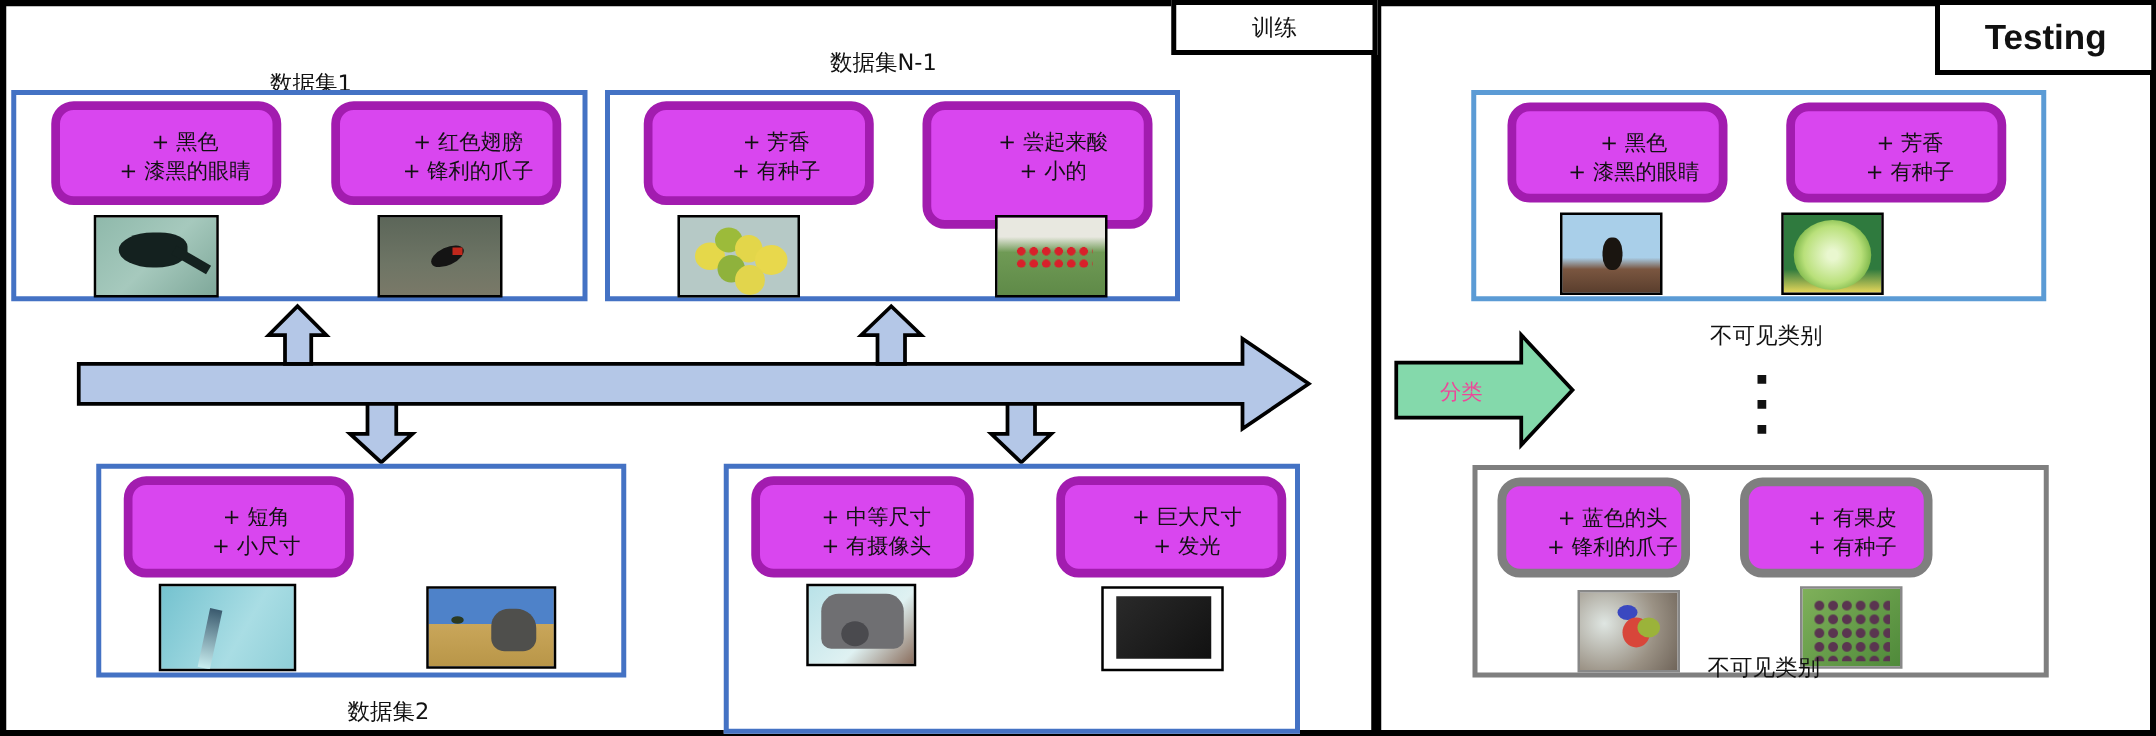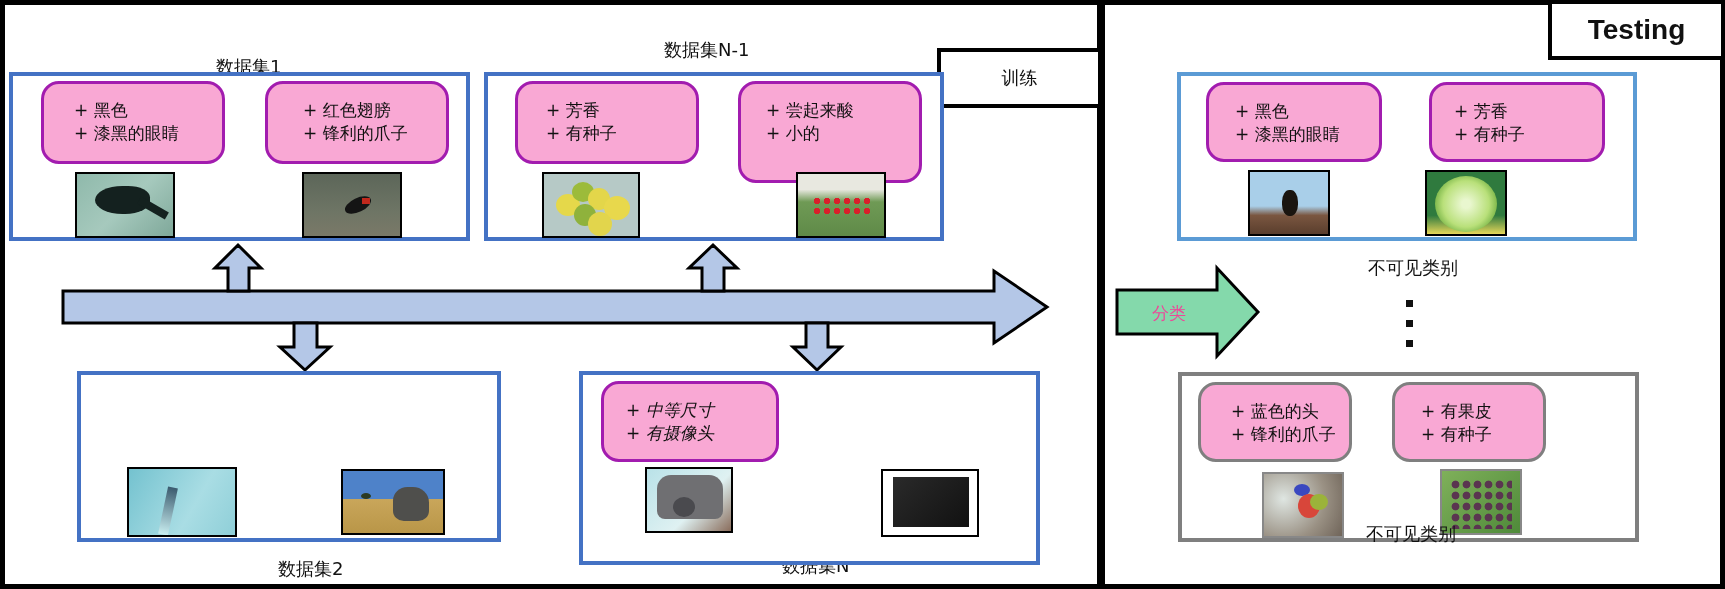--- a/index.html
+++ b/index.html
@@ -3,28 +3,28 @@
 <meta charset="utf-8">
 <style>
   html, body { margin:0; padding:0; background:#ffffff; }
   body { width:1725px; height:589px; position:relative; overflow:hidden;
          font-family:"DejaVu Sans", "Liberation Sans", sans-serif; color:#111; }
   .panel { position:absolute; border:5px solid #000; box-sizing:border-box; background:#fff; }
   #train-panel { left:0; top:0; width:1102px; height:589px; }
   #test-panel { left:1100px; top:0; width:1725px; height:589px; width:625px; }
   .corner-label { position:absolute; border:4px solid #000; box-sizing:border-box; background:#fff;
                   display:flex; align-items:center; justify-content:center; }
-  #train-label { left:937px; top:0; width:165px; height:60px; font-size:18px;margin-top:48px; }
+  #train-label { left:937px; top:0; width:165px; height:44px; font-size:18px; }
   #test-label { left:1548px; top:0; width:177px; height:60px; font-size:28px; font-weight:bold; font-family:"Liberation Sans", sans-serif; }
   .caption { position:absolute; font-size:18px; text-align:center; white-space:nowrap; }
   .group { position:absolute; box-sizing:border-box; border:4px solid #4472c4; background:#fff; }
   .group.seen { border-color:#5b9bd5; }
   .group.unseen { border-color:#7f7f7f; }
-  .attr { position:absolute; box-sizing:border-box; border:3px solid #a21caf; border-radius:18px;
-          background:#f9a8d4; font-size:17px; line-height:23px; padding-top:15px; }
+  .attr { position:absolute; box-sizing:border-box; border:7px solid #a21caf; border-radius:18px;
+          background:#d946ef; font-size:17px; line-height:23px; padding-top:15px;text-align:center; }
   .group.unseen .attr { border-color:#7f7f7f; }
   .attr .line { white-space:nowrap; display:block; }
   .thumb { position:absolute; box-sizing:border-box; border:2px solid #000; overflow:hidden; }
   .group.unseen .thumb { border-color:#888; }
   svg.arrows { position:absolute; left:0; top:0; }
   .dots { position:absolute; }
   .dot { position:absolute; width:7px; height:7px; background:#111; }
 </style>
 </head>
 <body>
@@ -91,37 +91,45 @@
   <div class="attr" style="left:250px; top:5px; width:184px; height:102px; padding-left:25px;">
     <span class="line">+ 尝起来酸</span>
     <span class="line">+ 小的</span>
   </div>
   <div class="thumb" style="left:308px; top:96px; width:90px; height:66px; background:linear-gradient(180deg,#e8e8e0 0%,#e8e8e0 25%,#6f9a55 45%,#5f8a48 100%);">
     <div style="position:absolute; left:14px; top:22px; width:62px; height:18px; background:radial-gradient(circle,#d8202a 45%,transparent 50%) 0 0/10px 10px;"></div>
   </div>
 </div>
 
 <div class="group" style="left:77px; top:371px; width:424px; height:171px;">
+  <div class="attr" style="left:18px; top:6px; width:184px; height:81px; padding-left:28px;">
+    <span class="line">+ 短角</span>
+    <span class="line">+ 小尺寸</span>
+  </div>
   <div class="thumb" style="left:46px; top:92px; width:110px; height:70px; background:linear-gradient(120deg,#74c2cf,#a9dde4 60%,#8fcfd8);">
     <div style="position:absolute; left:34px; top:18px; width:10px; height:48px; background:linear-gradient(180deg,#3a5a6e,#c9eef0); transform:rotate(12deg);"></div>
   </div>
   <div class="thumb" style="left:260px; top:94px; width:104px; height:66px; background:linear-gradient(180deg,#4e82c9 0%,#4e82c9 45%,#c9a65a 46%,#b99648 100%);">
     <div style="position:absolute; left:50px; top:16px; width:36px; height:34px; background:#4f4f4c; border-radius:40% 45% 30% 30%;"></div>
     <div style="position:absolute; left:18px; top:22px; width:10px; height:6px; background:#2b3a22; border-radius:50%;"></div>
   </div>
 </div>
 
-<div class="group" style="left:579px; top:371px; width:461px; height:194px;font-style:italic;">
+<div class="group" style="left:579px; top:371px; width:461px; height:216px;">
   <div class="attr" style="left:18px; top:6px; width:178px; height:81px; padding-left:22px;">
     <span class="line">+ 中等尺寸</span>
     <span class="line">+ 有摄像头</span>
   </div>
   <div class="thumb" style="left:62px; top:92px; width:88px; height:66px; background:linear-gradient(135deg,#b9e2e8,#dff1f2 60%,#8a6d5c);">
     <div style="position:absolute; left:10px; top:6px; width:66px; height:44px; background:#6f6f72; border-radius:14px 14px 8px 8px;"></div>
     <div style="position:absolute; left:26px; top:28px; width:22px; height:20px; background:#4a4a4e; border-radius:50%;"></div>
+  </div>
+  <div class="attr" style="left:262px; top:6px; width:184px; height:81px; padding-left:25px;">
+    <span class="line">+ 巨大尺寸</span>
+    <span class="line">+ 发光</span>
   </div>
   <div class="thumb" style="left:298px; top:94px; width:98px; height:68px; background:#fff;">
     <div style="position:absolute; left:10px; top:6px; width:76px; height:50px; background:linear-gradient(135deg,#2a2a2a,#111);"></div>
   </div>
 </div>
 
 <div class="group seen" style="left:1177px; top:72px; width:460px; height:169px;">
   <div class="attr" style="left:25px; top:6px; width:176px; height:80px; padding-left:26px;">
     <span class="line">+ 黑色</span>
     <span class="line">+ 漆黑的眼睛</span>

